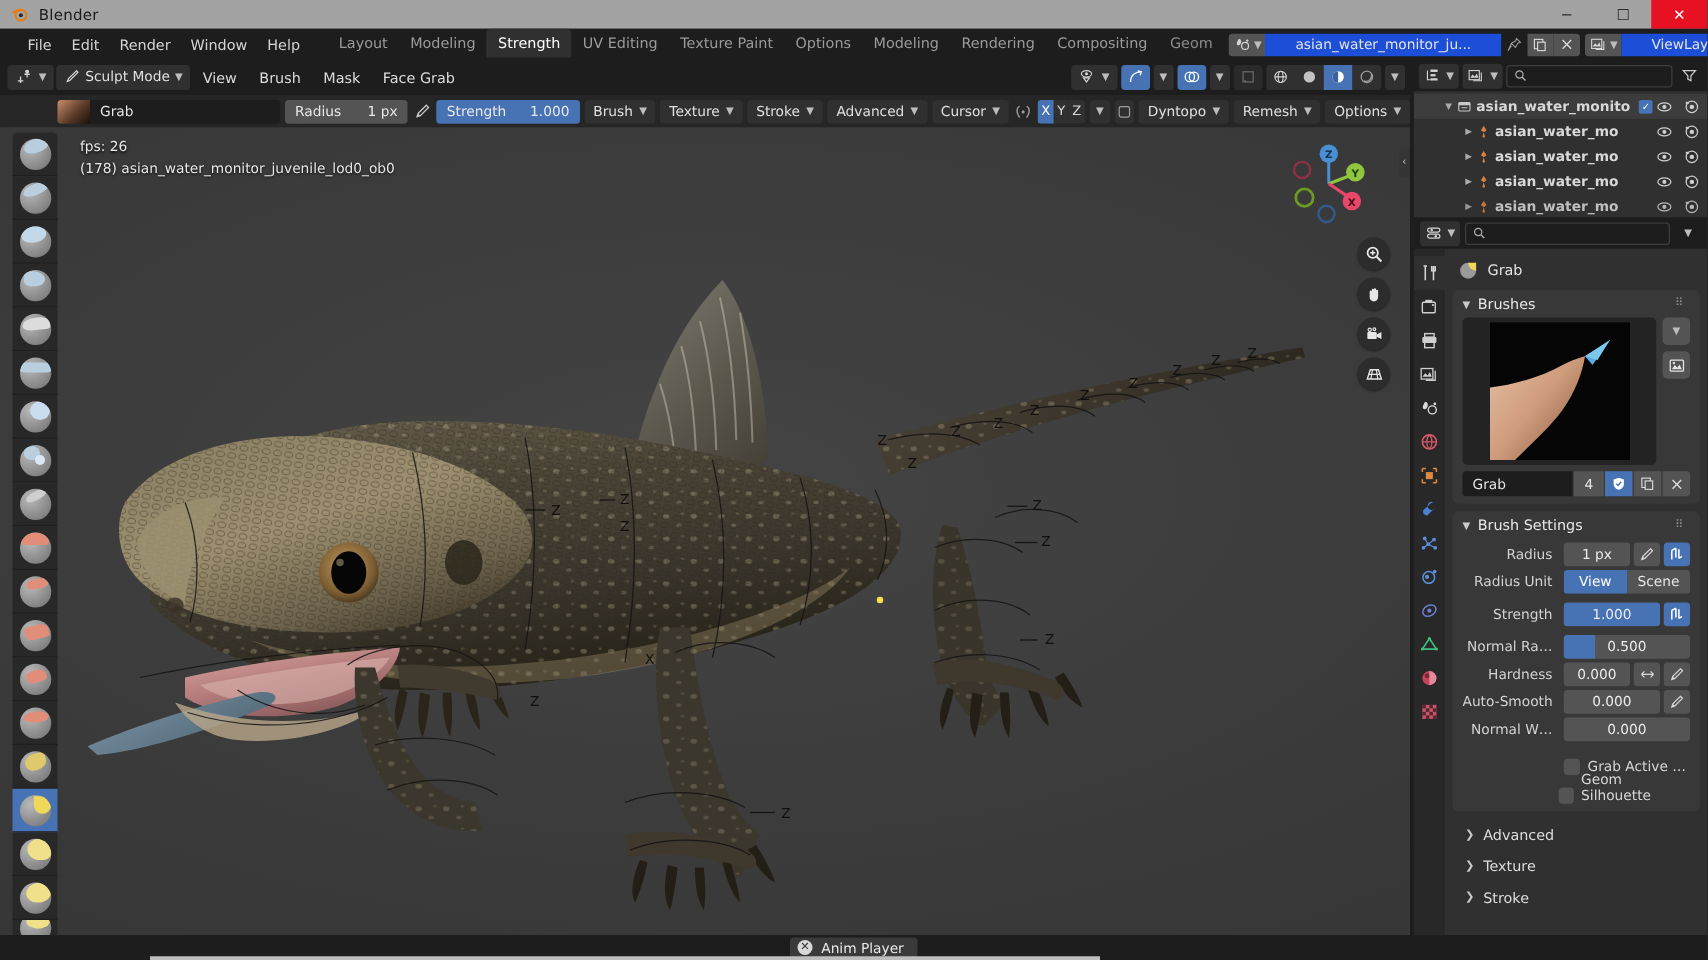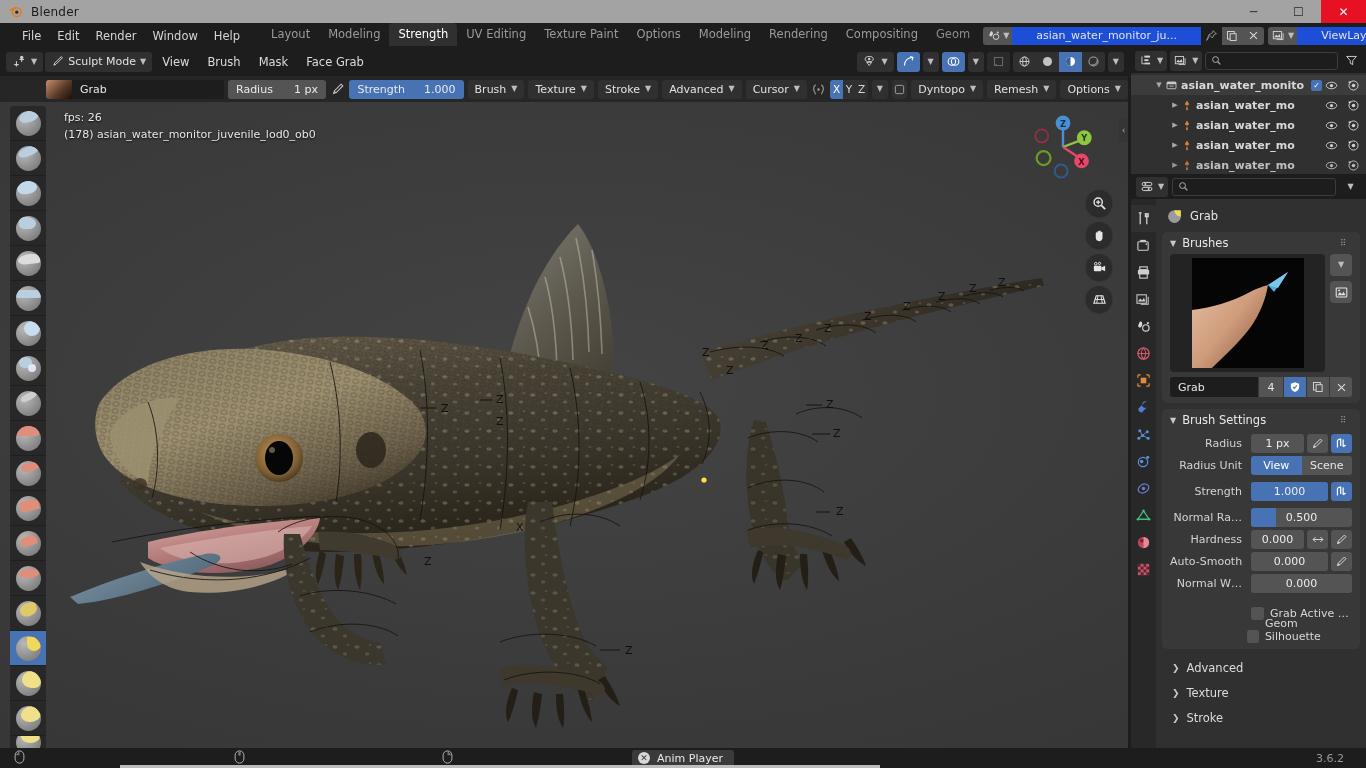--- a/index.html
+++ b/index.html
@@ -1348,41 +1348,20 @@
           </div>
           <div class="subpanel">
             <span class="tri-open" style="font-size:9px;">❯</span>
             <span>Stroke</span>
           </div>
         </div>
       </div>
     </div>
   </div>
 
-  <div class="statusbar">
-    <div style="margin-left:14px;">
-      <svg class="mouse-ic" viewBox="0 0 12 16">
-        <rect x="1" y="1" width="10" height="14" rx="5" fill="none" stroke="#b8b8b8" stroke-width="1.1"></rect>
-        <path d="M1 6 L6 6 L6 1" fill="#b8b8b8" opacity="0.55"></path>
-      </svg>
-    </div>
-    <div style="margin-left:209px;">
-      <svg class="mouse-ic" viewBox="0 0 12 16">
-        <rect x="1" y="1" width="10" height="14" rx="5" fill="none" stroke="#b8b8b8" stroke-width="1.1"></rect>
-        <rect x="4.6" y="2" width="2.8" height="4.5" rx="1.2" fill="#b8b8b8" opacity="0.6"></rect>
-      </svg>
-    </div>
-    <div style="margin-left:197px;">
-      <svg class="mouse-ic" viewBox="0 0 12 16">
-        <rect x="1" y="1" width="10" height="14" rx="5" fill="none" stroke="#b8b8b8" stroke-width="1.1"></rect>
-        <path d="M11 6 L6 6 L6 1" fill="#b8b8b8" opacity="0.55"></path>
-      </svg>
-    </div>
-    <div class="status-ver">3.6.2</div>
-  </div>
 
   <div class="taskbar">
     <div class="anim-player" style="pointer-events:auto;">
       <span class="ap-x">✕</span>
       <span>Anim Player</span>
     </div>
   </div>
   <div class="scroll-tab"></div>
 
 </div>

